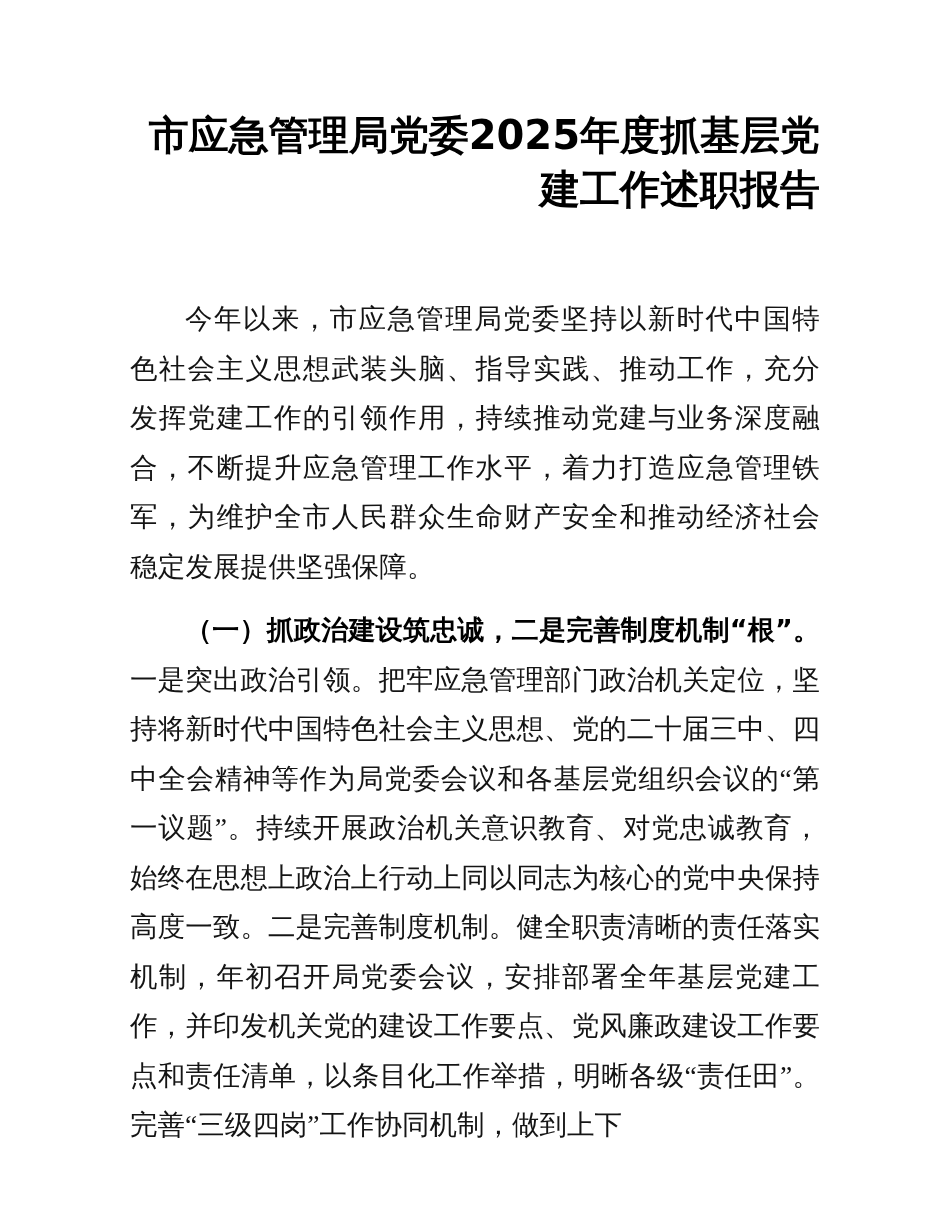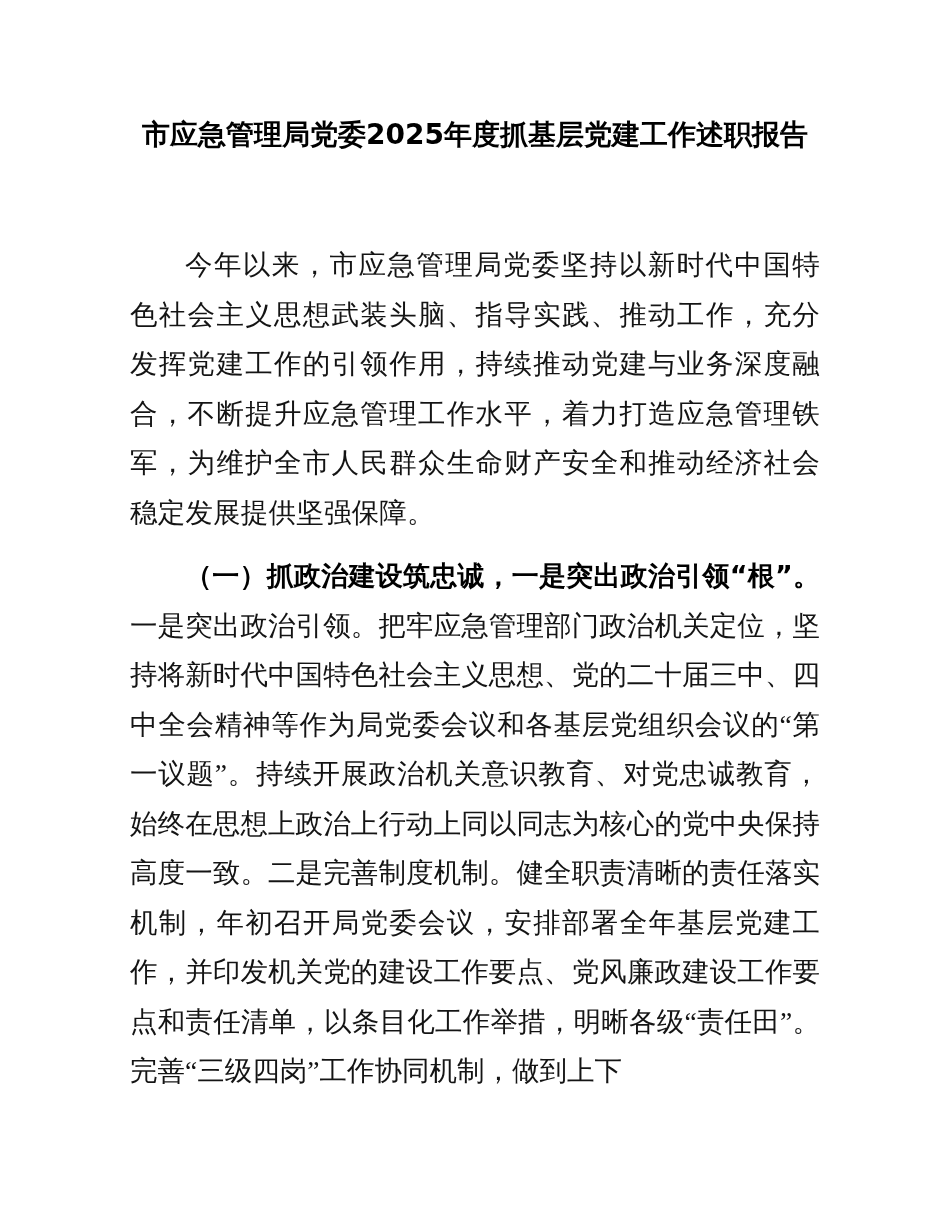--- a/index.html
+++ b/index.html
@@ -30,24 +30,24 @@
     position: absolute;
     left: 130px;
     top: 0;
     width: 690px;
   }
 
   
   .doc-title {
     margin: 0;
     padding-top: 108px;
-    text-align: center;
+    text-align: right;
     font-family: "DejaVu Sans", "Liberation Sans", sans-serif;
     font-weight: bold;
-    font-size: 28px;
+    font-size: 40px;
     line-height: 54px;
     letter-spacing: 0px;
     color: #000000;
     word-break: break-all;
   }
 
   
   .para {
     margin: 0;
     font-family: "Liberation Serif", "DejaVu Serif", serif;
@@ -112,16 +112,16 @@
 <body>
 
 <div class="page">
   <div class="doc-body">
 
     <h1 class="doc-title">市应急管理局党委2025年度抓基层党建工作述职报告</h1>
 
     <p class="para para-first indent">今年以来，市应急管理局党委坚持以新时代中国特色社会主义思想武装头脑、指导实践、推动工作，充分发挥党建工作的引领作用，持续推动党建与业务深度融合，不断提升应急管理工作水平，着力打造应急管理铁军，为维护全市人民群众生命财产安全和推动经济社会稳定发展提供坚强保障。</p>
 
 
-    <p class="subsection"><span class="lead-bold">（一）抓政治建设筑忠诚，一是突出政治引领“根”。</span><span class="run-on">一是突出政治引领。把牢应急管理部门政治机关定位，坚持将新时代中国特色社会主义思想、党的二十届三中、四中全会精神等作为局党委会议和各基层党组织会议的“第一议题”。持续开展政治机关意识教育、对党忠诚教育，始终在思想上政治上行动上同以同志为核心的党中央保持高度一致。二是完善制度机制。健全职责清晰的责任落实机制，年初召开局党委会议，安排部署全年基层党建工作，并印发机关党的建设工作要点、党风廉政建设工作要点和责任清单，以条目化工作举措，明晰各级“责任田”。完善“三级四岗”工作协同机制，做到上下</span></p>
+    <p class="subsection"><span class="lead-bold">（一）抓政治建设筑忠诚，二是完善制度机制“根”。</span><span class="run-on">一是突出政治引领。把牢应急管理部门政治机关定位，坚持将新时代中国特色社会主义思想、党的二十届三中、四中全会精神等作为局党委会议和各基层党组织会议的“第一议题”。持续开展政治机关意识教育、对党忠诚教育，始终在思想上政治上行动上同以同志为核心的党中央保持高度一致。二是完善制度机制。健全职责清晰的责任落实机制，年初召开局党委会议，安排部署全年基层党建工作，并印发机关党的建设工作要点、党风廉政建设工作要点和责任清单，以条目化工作举措，明晰各级“责任田”。完善“三级四岗”工作协同机制，做到上下</span></p>
 
   </div>
 </div>
 
 </body></html>

